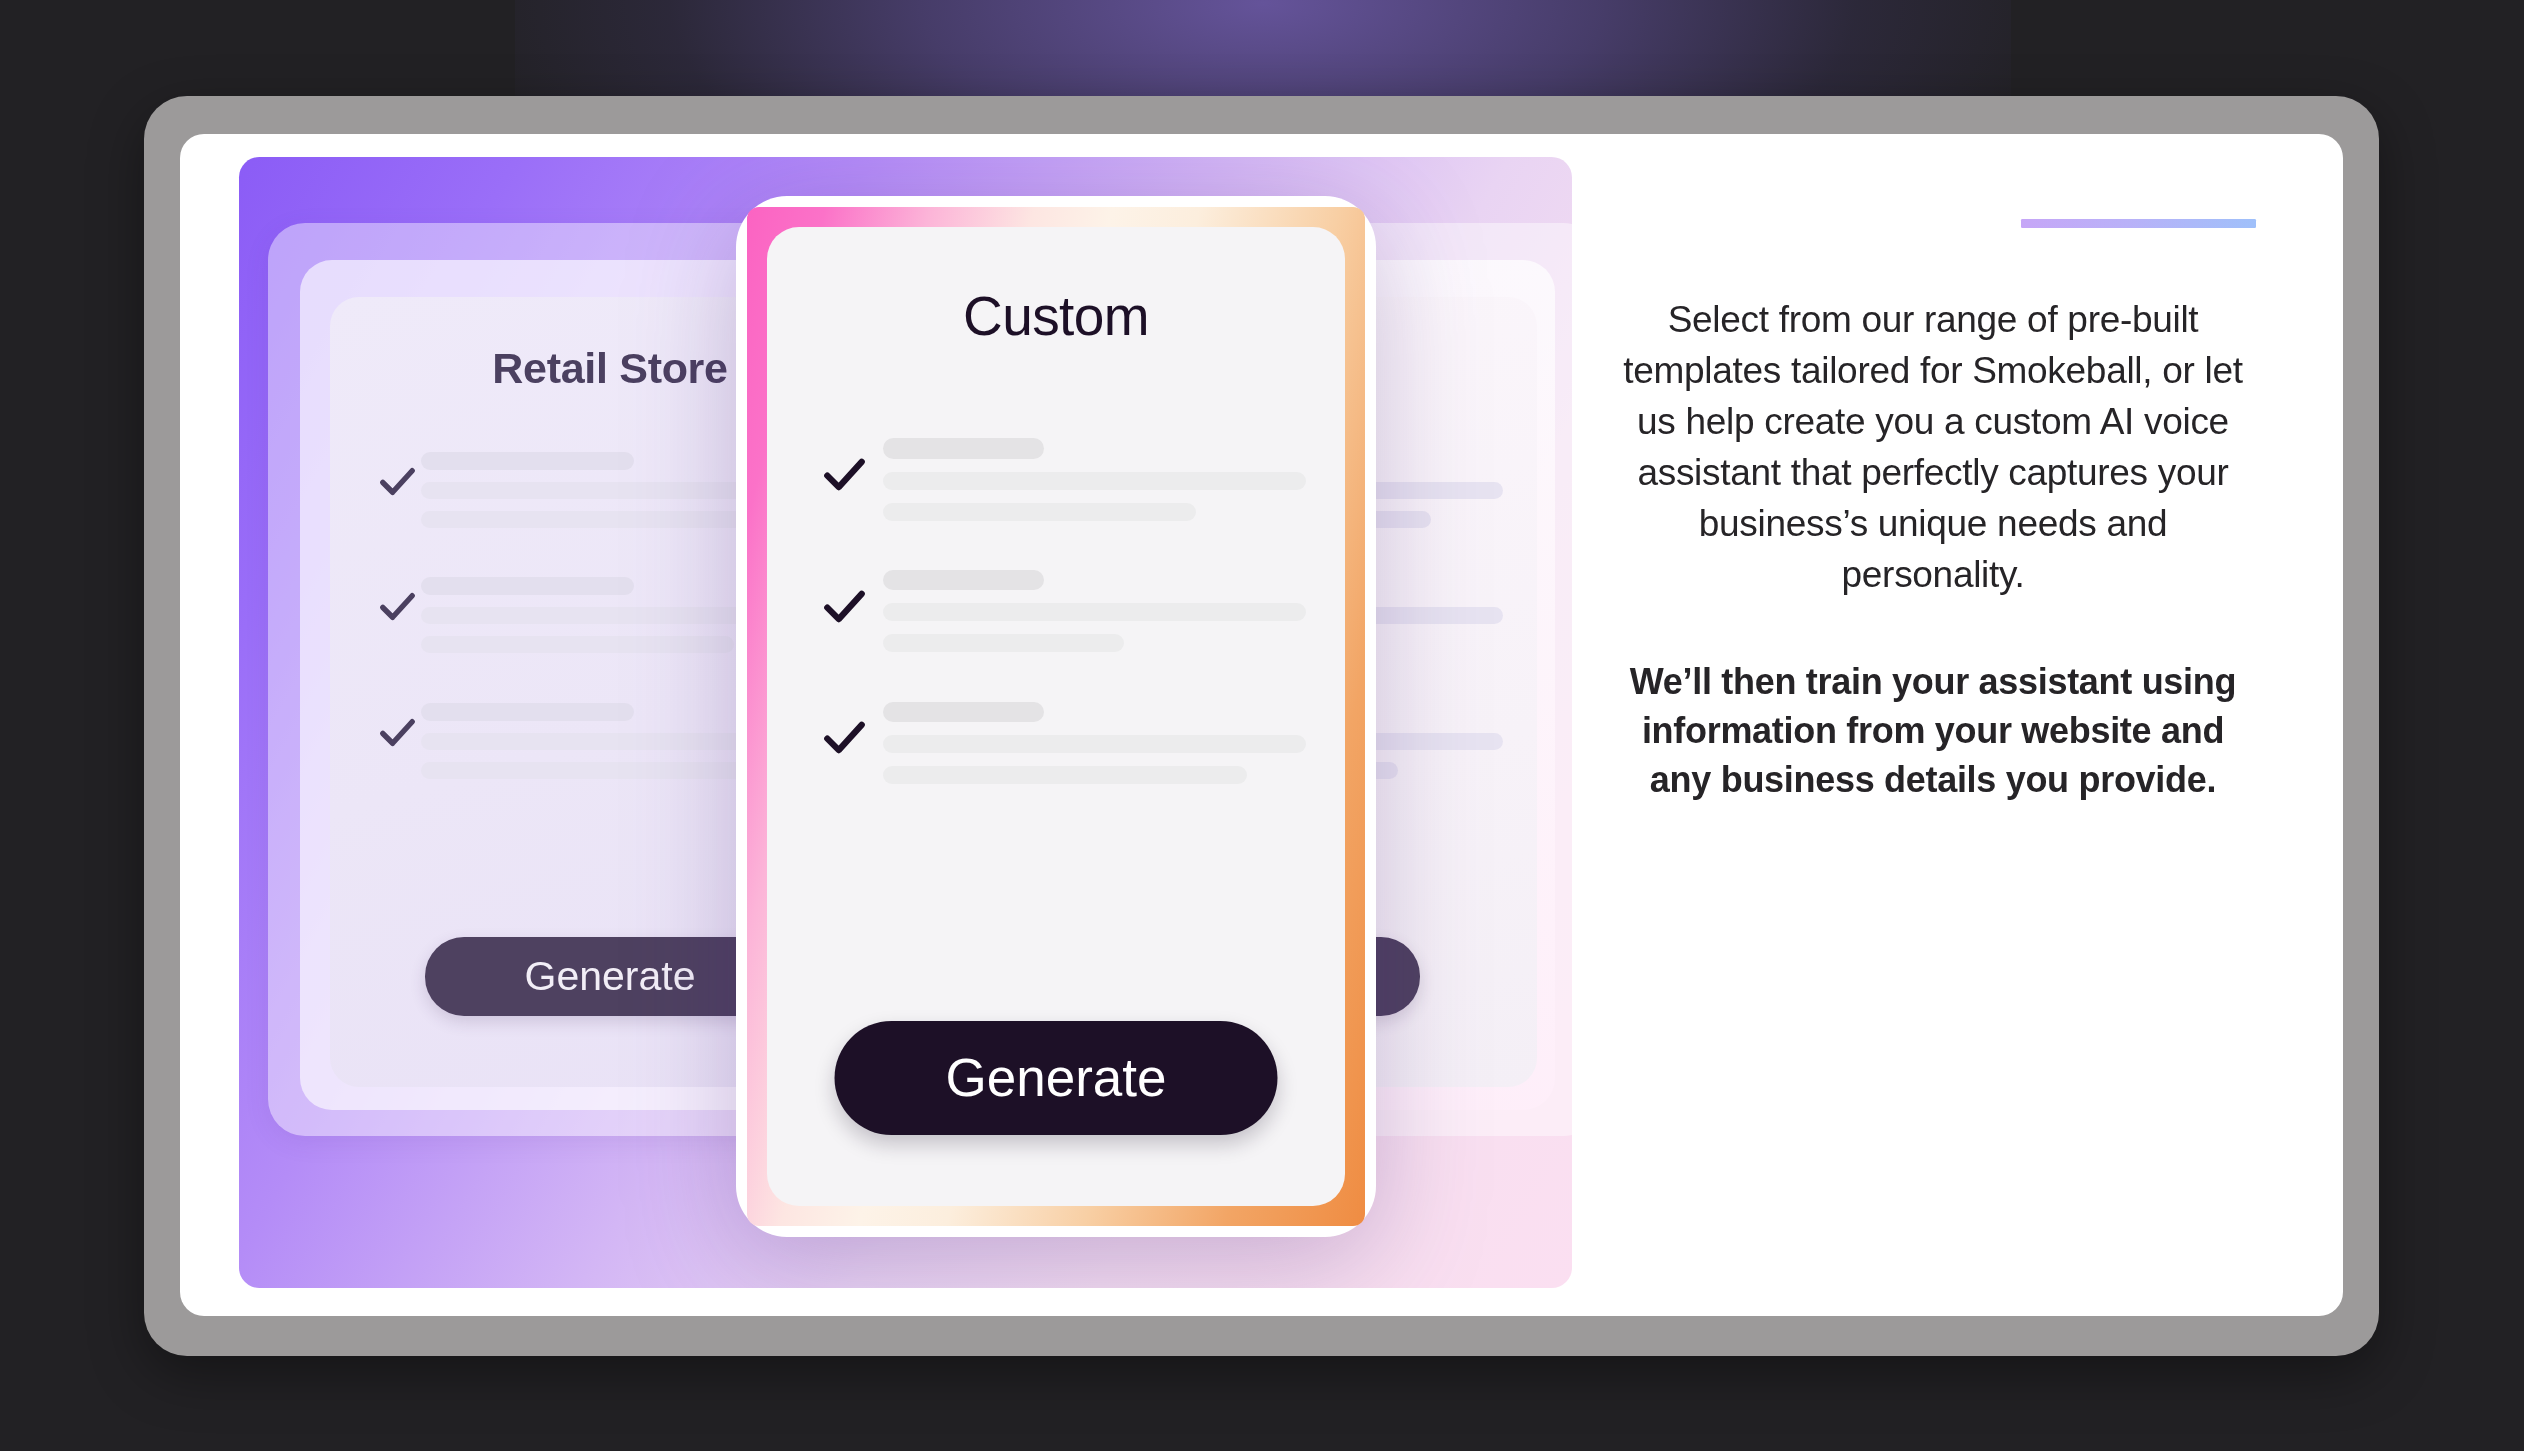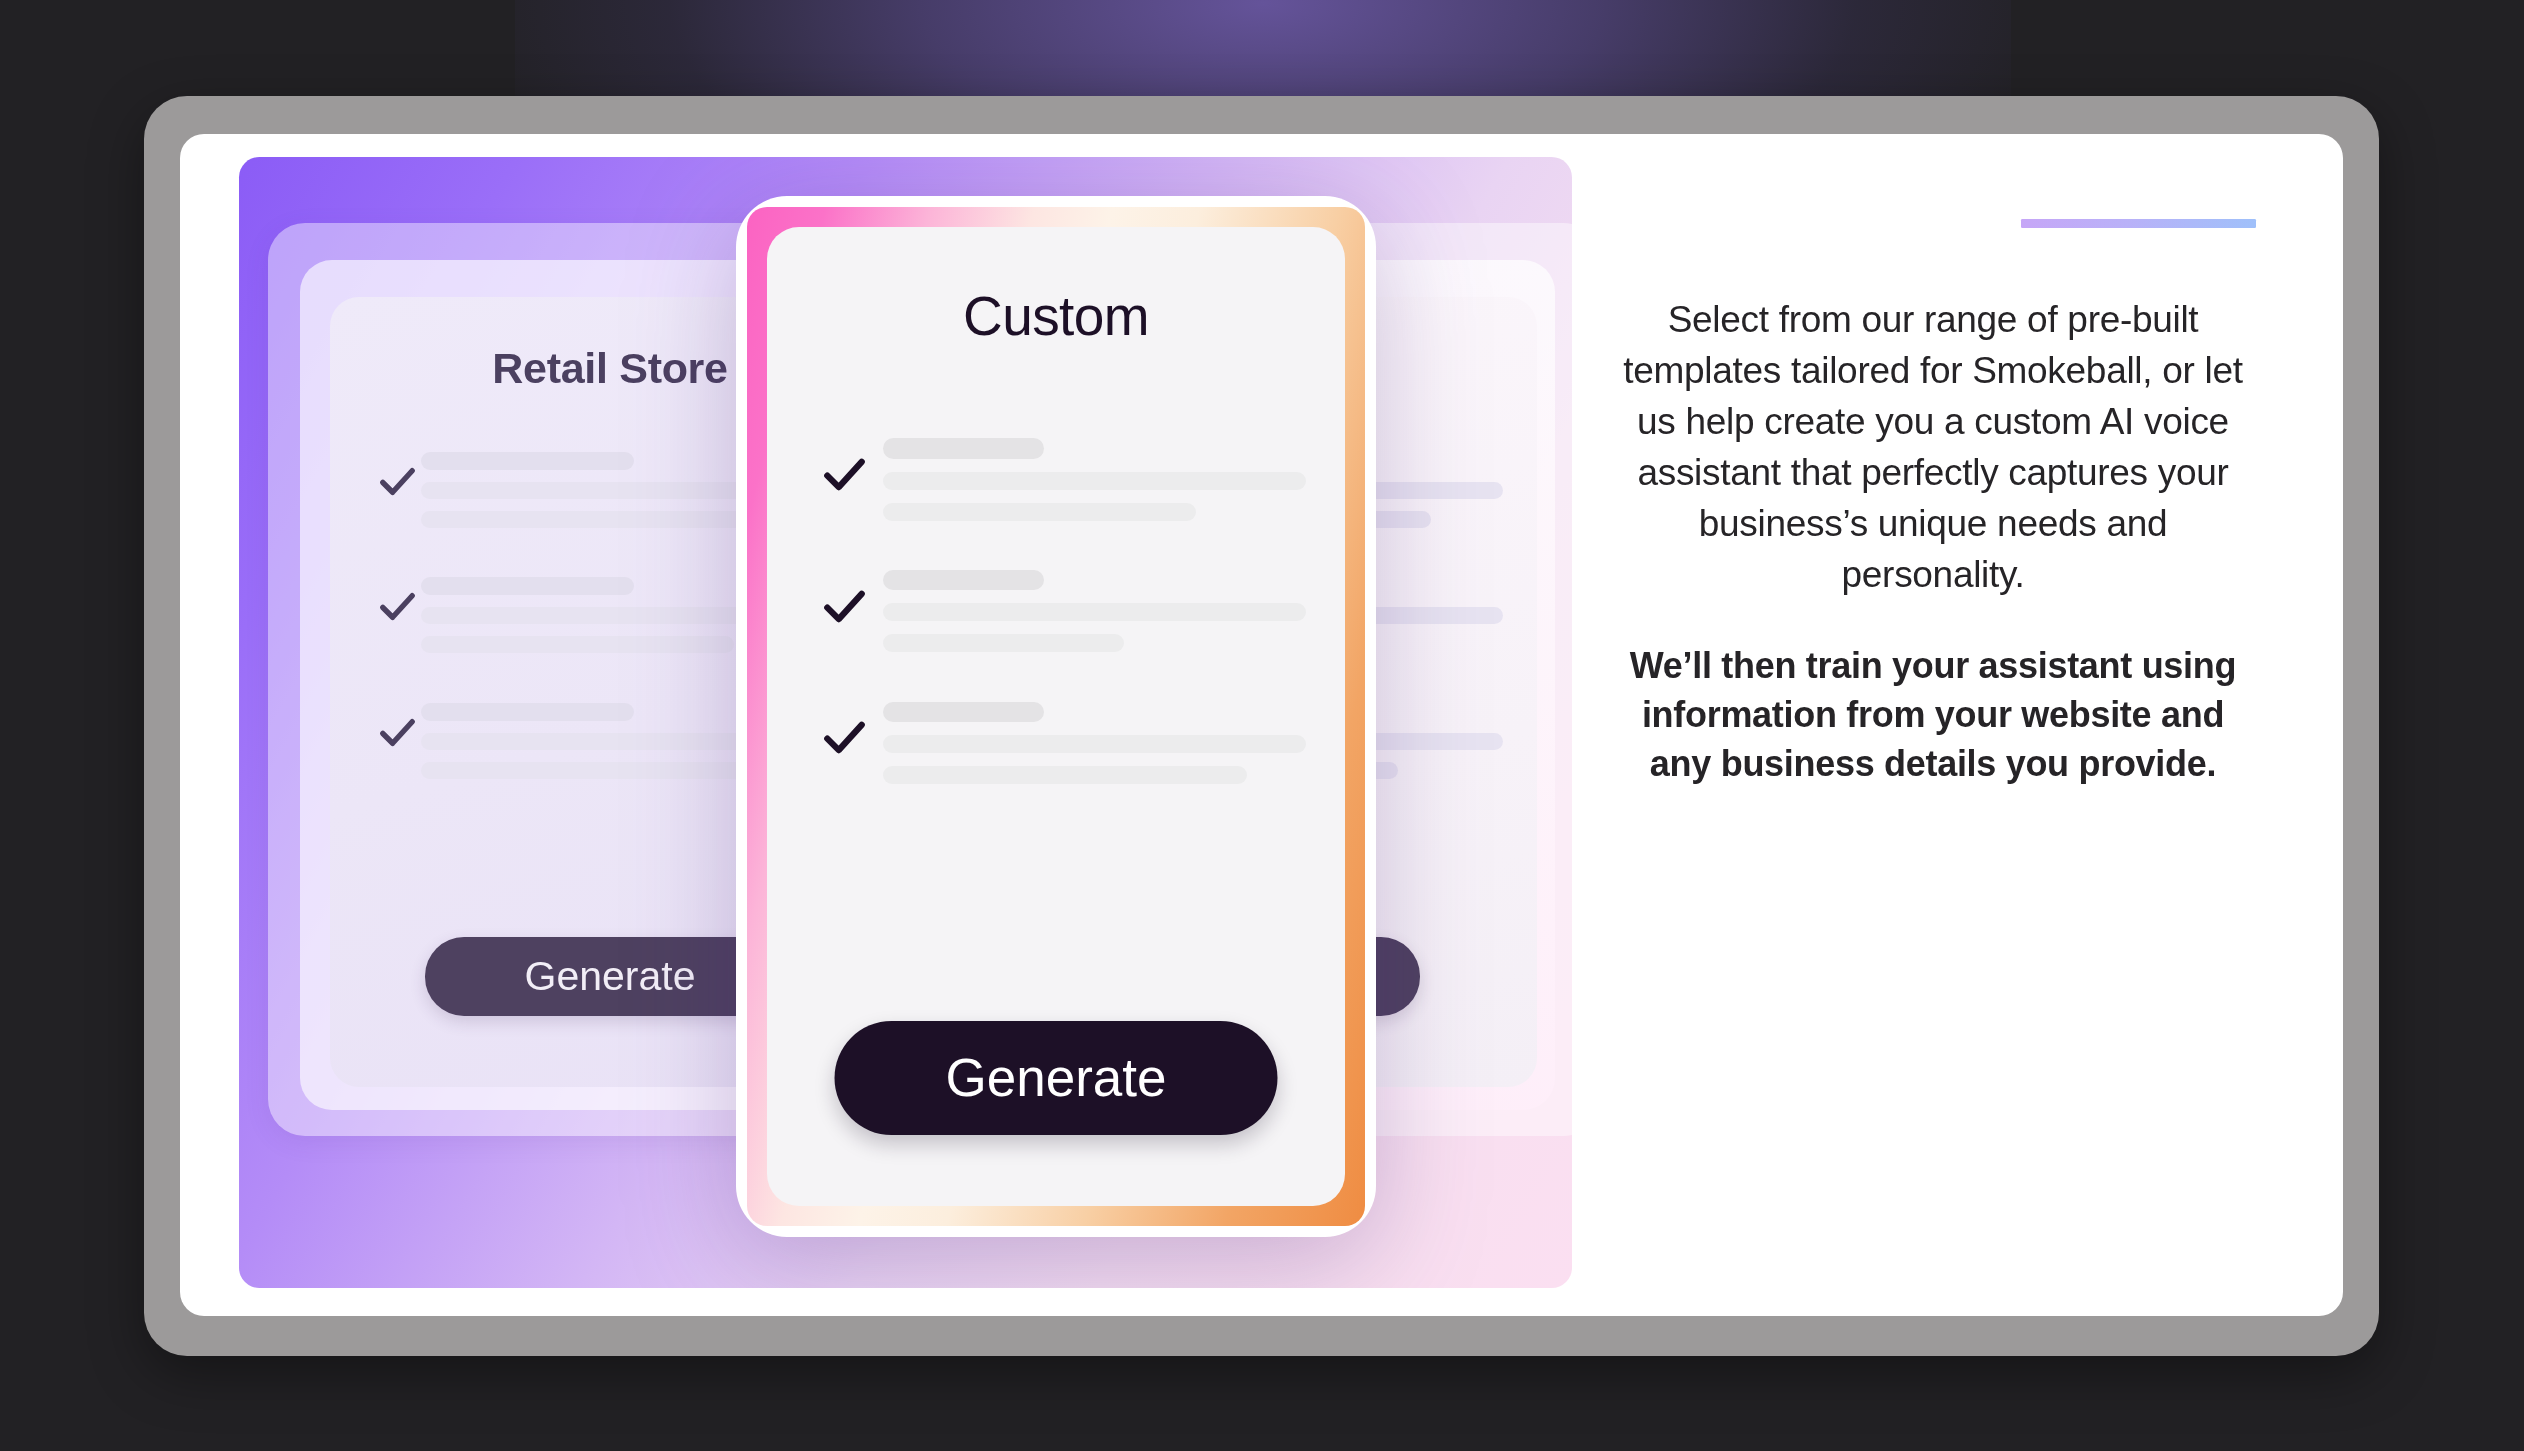--- a/index.html
+++ b/index.html
@@ -184,21 +184,21 @@
   .center-halo {
     position: absolute;
     inset: 0;
     border-radius: 51px;
     background: #ffffff;
     padding: 10.8px;
   }
   .center-grad {
     position: absolute;
     left: 10.8px; top: 10.8px; right: 10.8px; bottom: 10.8px;
-    border-radius: 20px;
+    border-radius: 12px;
     background: linear-gradient(104deg,
         #fb63c2 0%,
         #fb72c8 9%,
         #fcb4d8 21%,
         #fde6e2 33%,
         #fdf3e8 42%,
         #fceedd 52%,
         #f8cfa4 68%,
         #f2a565 84%,
         #ef8c42 100%);
@@ -286,21 +286,21 @@
   }
   .info-body {
     margin-top: 66px;
     text-align: center;
     font-size: 37px;
     line-height: 1.38;
     color: #262427;
     letter-spacing: -0.3px;
   }
   .info-body-strong {
-    margin-top: 42px;
+    margin-top: 58px;
     text-align: center;
     font-size: 36px;
     line-height: 1.36;
     font-weight: 700;
     color: #262427;
     letter-spacing: -0.3px;
   }
 </style>
 </head>
 <body>

